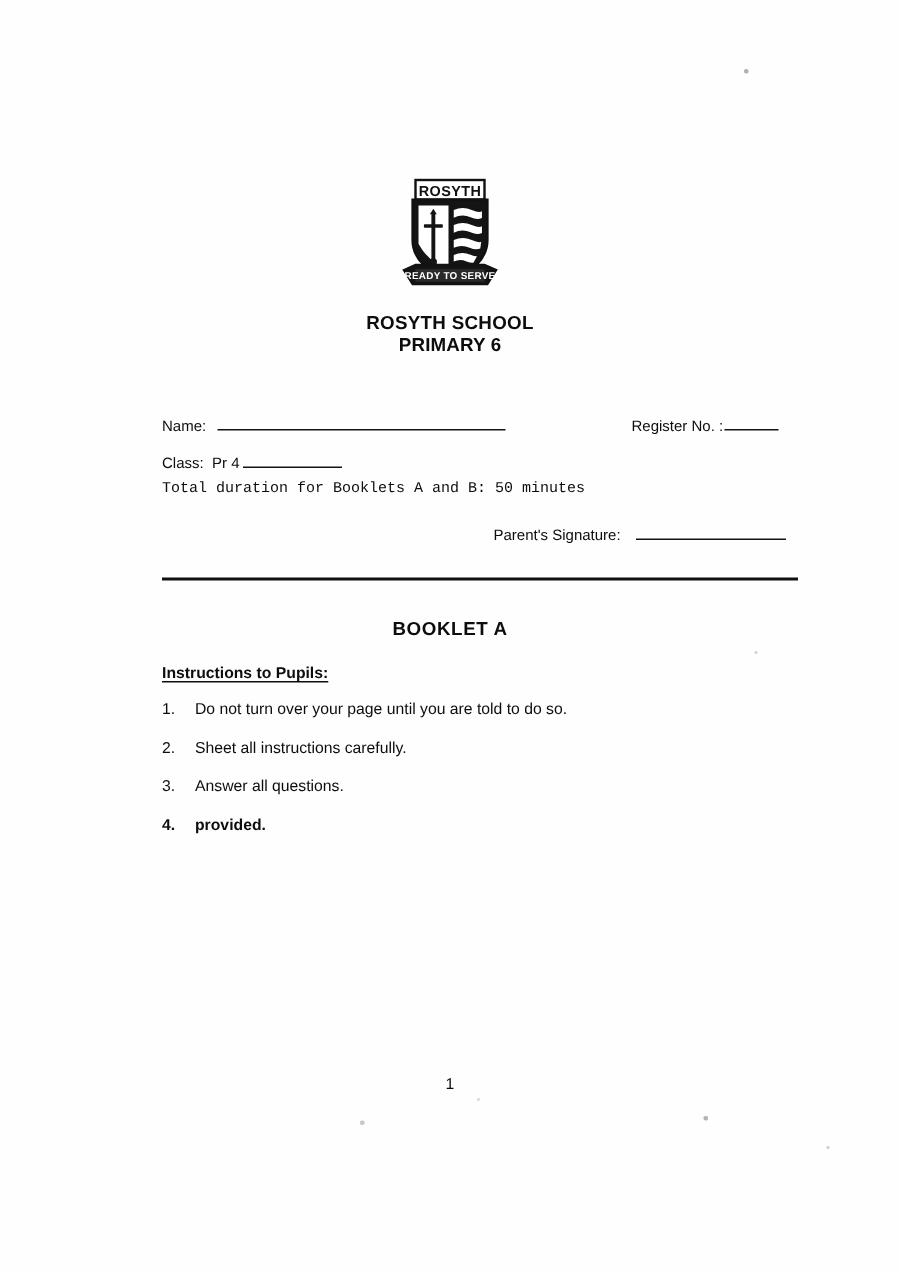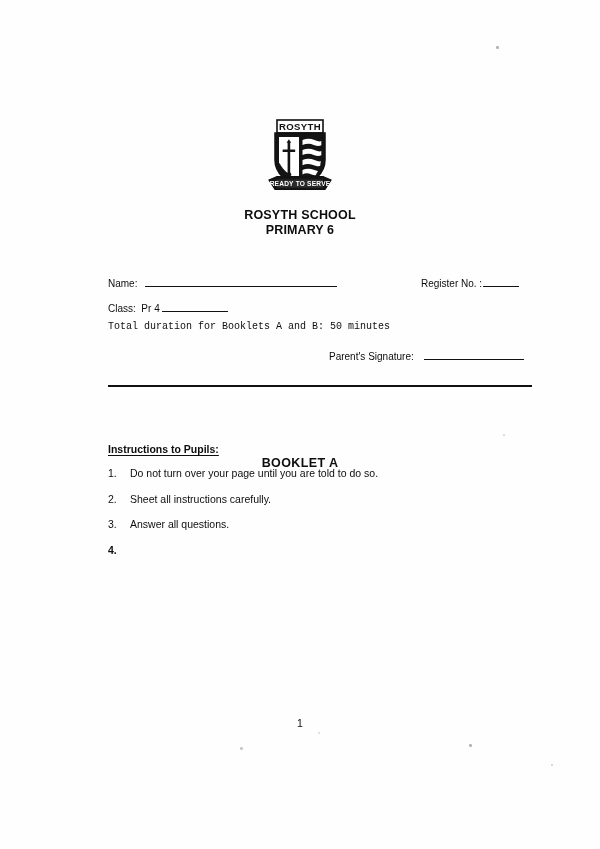--- a/index.html
+++ b/index.html
@@ -91,21 +91,20 @@
   
   .booklet-heading {
     position: absolute;
     left: 0;
     right: 0;
     top: 412px;
     text-align: center;
     font-weight: bold;
     font-size: 12.5px;
     letter-spacing: 0.4px;
-    margin-top: 44px;
   }
 
   
   .instructions-label {
     position: absolute;
     left: 108px;
     top: 443px;
     font-size: 10.5px;
     font-weight: 600;
     text-decoration: underline;
@@ -250,20 +249,21 @@
     <li class="instr-item">
       <span class="num">2.</span>
       <span>Sheet all instructions carefully.</span>
     </li>
     <li class="instr-item">
       <span class="num">3.</span>
       <span>Answer all questions.</span>
     </li>
     <li class="instr-item bold">
       <span class="num">4.</span>
+      <span class="cont">provided.</span>
     </li>
   </ul>
 
 
   <div class="page-number">1</div>
 
   <div class="speck speck-a"></div>
   <div class="speck speck-b"></div>
   <div class="speck speck-c"></div>
   <div class="speck speck-d"></div>

